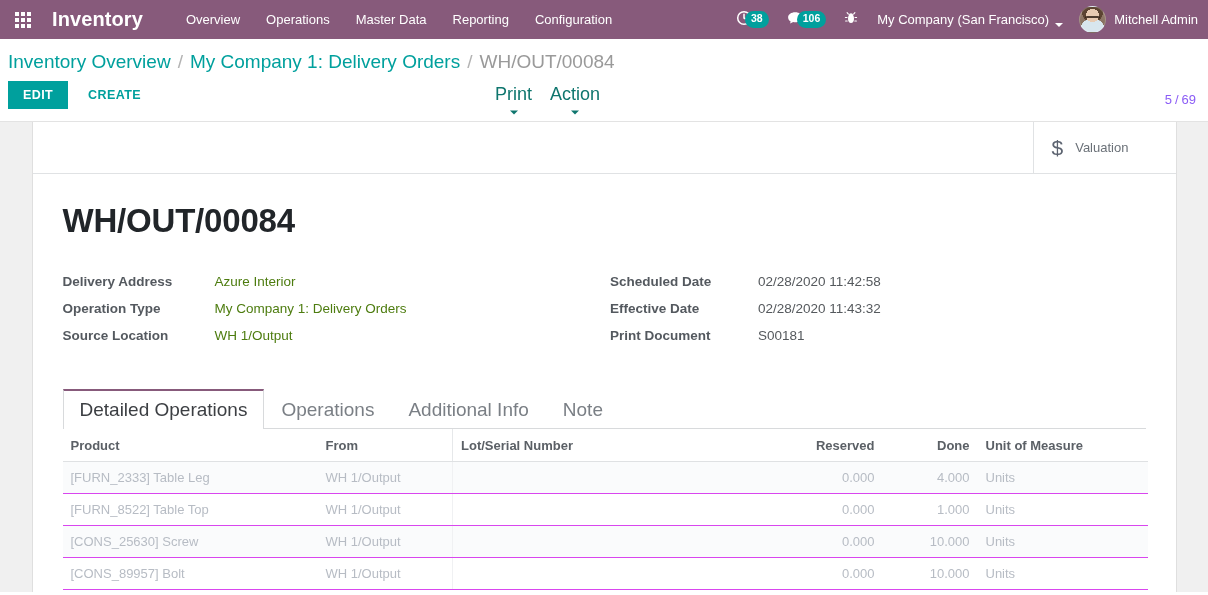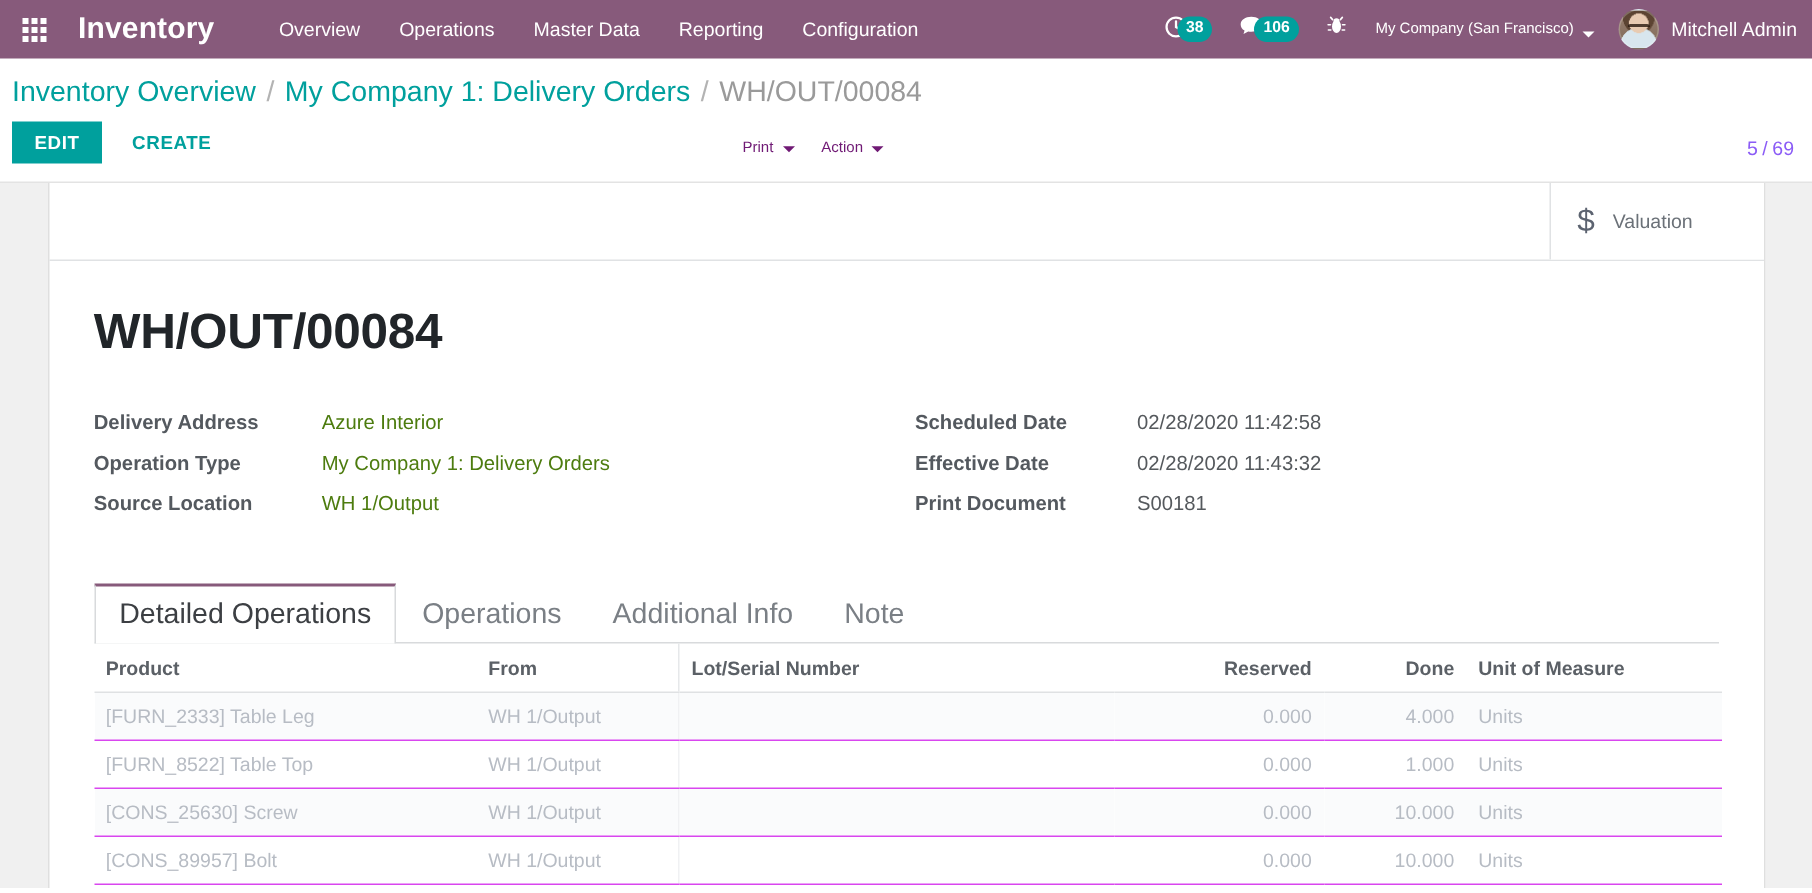--- a/index.html
+++ b/index.html
@@ -76,21 +76,21 @@
     font-size: 10.5px;
     font-weight: bold;
     border-radius: 9px;
     padding: 1px 6px 2px;
     margin-left: -7px;
     position: relative;
     z-index: 2;
     line-height: 1.25;
   }
   .company-sel {
-    font-size: 10px; color: #ffffff;
+    font-size: 13px; color: #ffffff;
     padding: 0 6px 0 10px;
     display: flex; align-items: flex-end; gap: 6px;
     white-space: nowrap; cursor: pointer;
   }
   .caret {
     width: 0; height: 0;
     border-left: 4px solid transparent;
     border-right: 4px solid transparent;
     border-top: 4px solid currentColor;
     display: inline-block;
@@ -160,23 +160,24 @@
     cursor: pointer;
     font-family: inherit;
   }
   .cp-dropdowns {
     position: absolute;
     left: 495px; top: 50%;
     transform: translateY(-50%);
     display: flex; align-items: center; gap: 18px;
   }
   .cp-dd {
-    font-size: 10px; color: #701a75;
+    font-size: 18px; color: #0f766e;
     display: flex; align-items: center; gap: 6px;
     cursor: pointer;
+    flex-direction: column;
   }
   .pager {
     position: absolute;
     right: 0px; top: 50%;
     transform: translateY(-50%);
     font-size: 13px; color: #8b5cf6;
     white-space: nowrap;
     padding-right: 12px;
   }
   .pager .sep { padding: 0 3px; }

